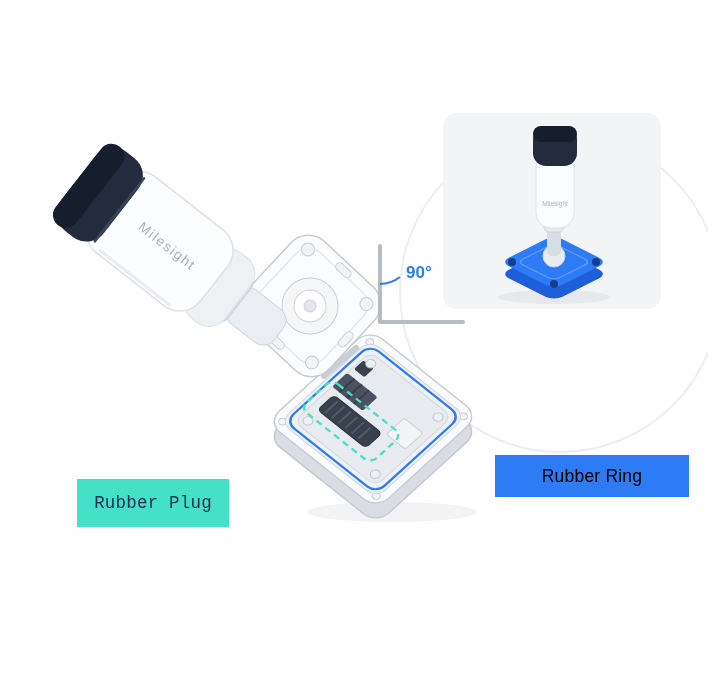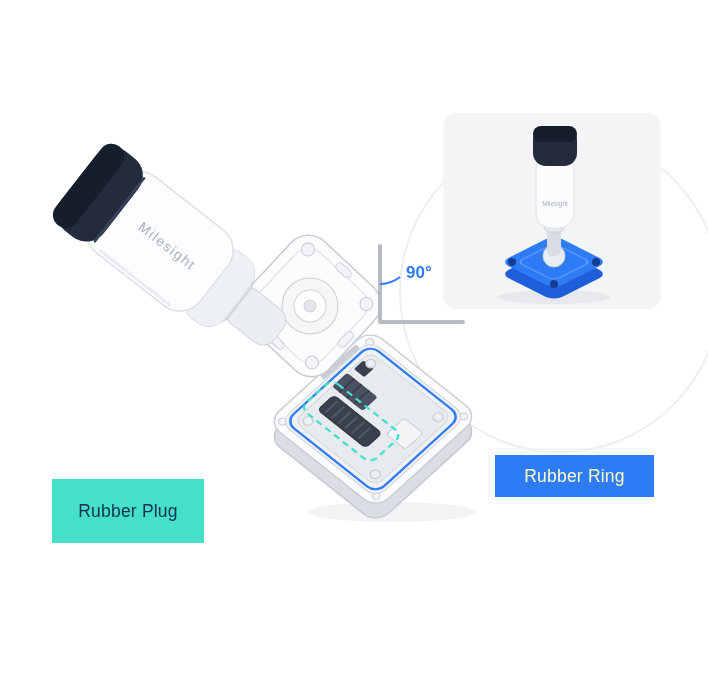--- a/index.html
+++ b/index.html
@@ -6,22 +6,22 @@
   body{
     width:708px;height:700px;background:#ffffff;
     font-family:"Liberation Sans", sans-serif;
   }
   .stage{position:relative;width:708px;height:700px;overflow:hidden;background:#ffffff;}
   .stage svg{position:absolute;left:0;top:0;display:block;}
   .callout{
     position:absolute;display:flex;align-items:center;justify-content:center;
     font-size:17.5px;font-weight:500;letter-spacing:.2px;user-select:none;
   }
-  .callout-plug{left:52px;top:479px;width:152px;height:64px;background:#45E0C8;color:#17304F;}
-  .callout-ring{left:495px;top:455px;width:159px;height:42px;background:#2E7BF6;color:#fef9c3;}
+  .callout-plug{left:77px;top:479px;width:152px;height:48px;background:#45E0C8;color:#17304F;font-family:Liberation Mono, monospace;}
+  .callout-ring{left:495px;top:455px;width:194px;height:42px;background:#2E7BF6;color:#000000;}
   text{font-family:"Liberation Sans", sans-serif;}
 </style>
 </head>
 <body>
 
 <div class="stage">
 
 <svg viewBox="0 0 708 700" width="708" height="700">
 
   <circle cx="560" cy="292" r="160" fill="none" stroke="#EDEEF0" stroke-width="2"></circle>

